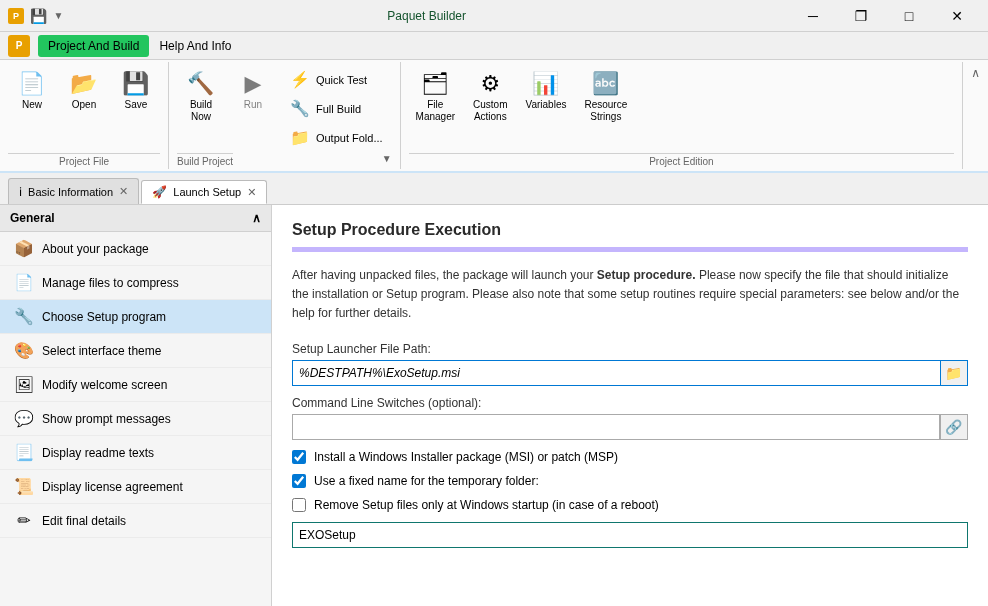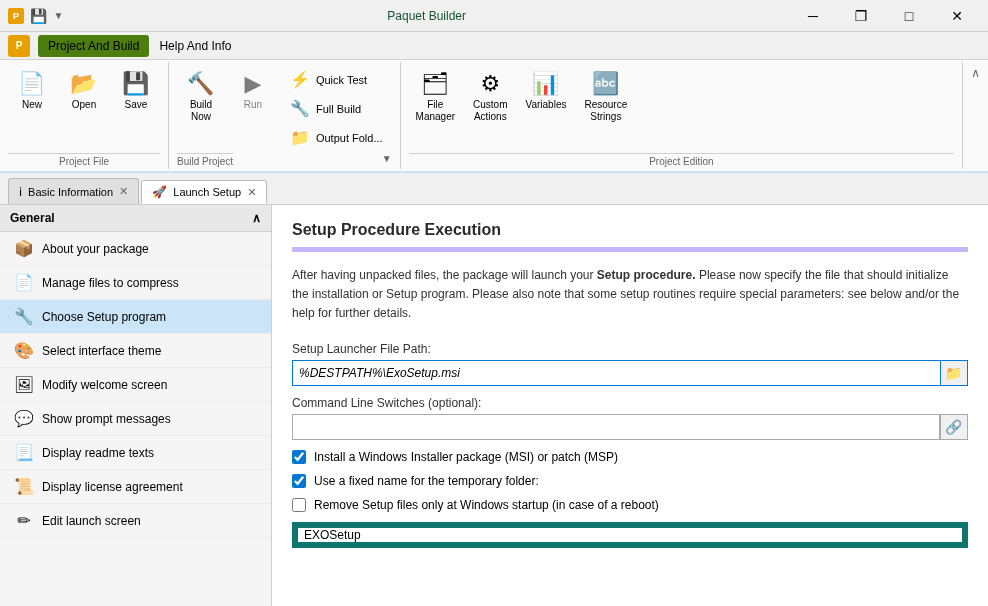--- a/index.html
+++ b/index.html
@@ -30,21 +30,21 @@
       align-items: center;
       padding: 0 8px;
       border-bottom: 1px solid #d0d0d0;
     }
     .menu-item {
       padding: 4px 10px;
       cursor: pointer;
       border-radius: 3px;
       font-size: 12px;
     }
-    .menu-item.active { background: #4d7c0f; }
+    .menu-item.active { background: #22c55e; }
     .menu-logo { width: 22px; height: 22px; margin-right: 8px; background: #e8a000; border-radius: 3px; display: flex; align-items: center; justify-content: center; font-size: 10px; color: white; font-weight: bold; }
 
     
     .ribbon {
       background: #fafafa;
       border-bottom: 2px solid #cce4f7;
       display: flex;
       align-items: stretch;
       min-height: 88px;
       padding: 2px 0;
@@ -211,21 +211,21 @@
       background: #f0f0f0;
       border: 1px solid #0078d4;
       cursor: pointer;
       display: flex; align-items: center; justify-content: center;
       font-size: 14px;
     }
 
     .form-input-plain {
       width: 100%;
       height: 26px;
-      border: 6px solid #0f766e;
+      border: 1px solid #0f766e;
       padding: 2px 6px;
       font-size: 12px;
       outline: none;
     }
 
     .checkbox-row {
       display: flex;
       align-items: flex-end;
       gap: 8px;
       margin-bottom: 10px;
@@ -387,21 +387,21 @@
     <div class="sidebar-item">
       <span class="sidebar-icon">📃</span>
       <span>Display readme texts</span>
     </div>
     <div class="sidebar-item">
       <span class="sidebar-icon">📜</span>
       <span>Display license agreement</span>
     </div>
     <div class="sidebar-item">
       <span class="sidebar-icon">✏</span>
-      <span>Edit launch screen</span>
+      <span>Edit final details</span>
     </div>
   </div>
 
   <div class="content-area">
     <div class="content-title">Setup Procedure Execution</div>
 
     <div class="content-description">
       <span>After having unpacked files, the package will launch your </span><strong>Setup procedure.</strong><span> Please now specify the file that should initialize the installation or Setup program. Please also note that some setup routines require special parameters: see below and/or the help for further details.</span>
     </div>
 

